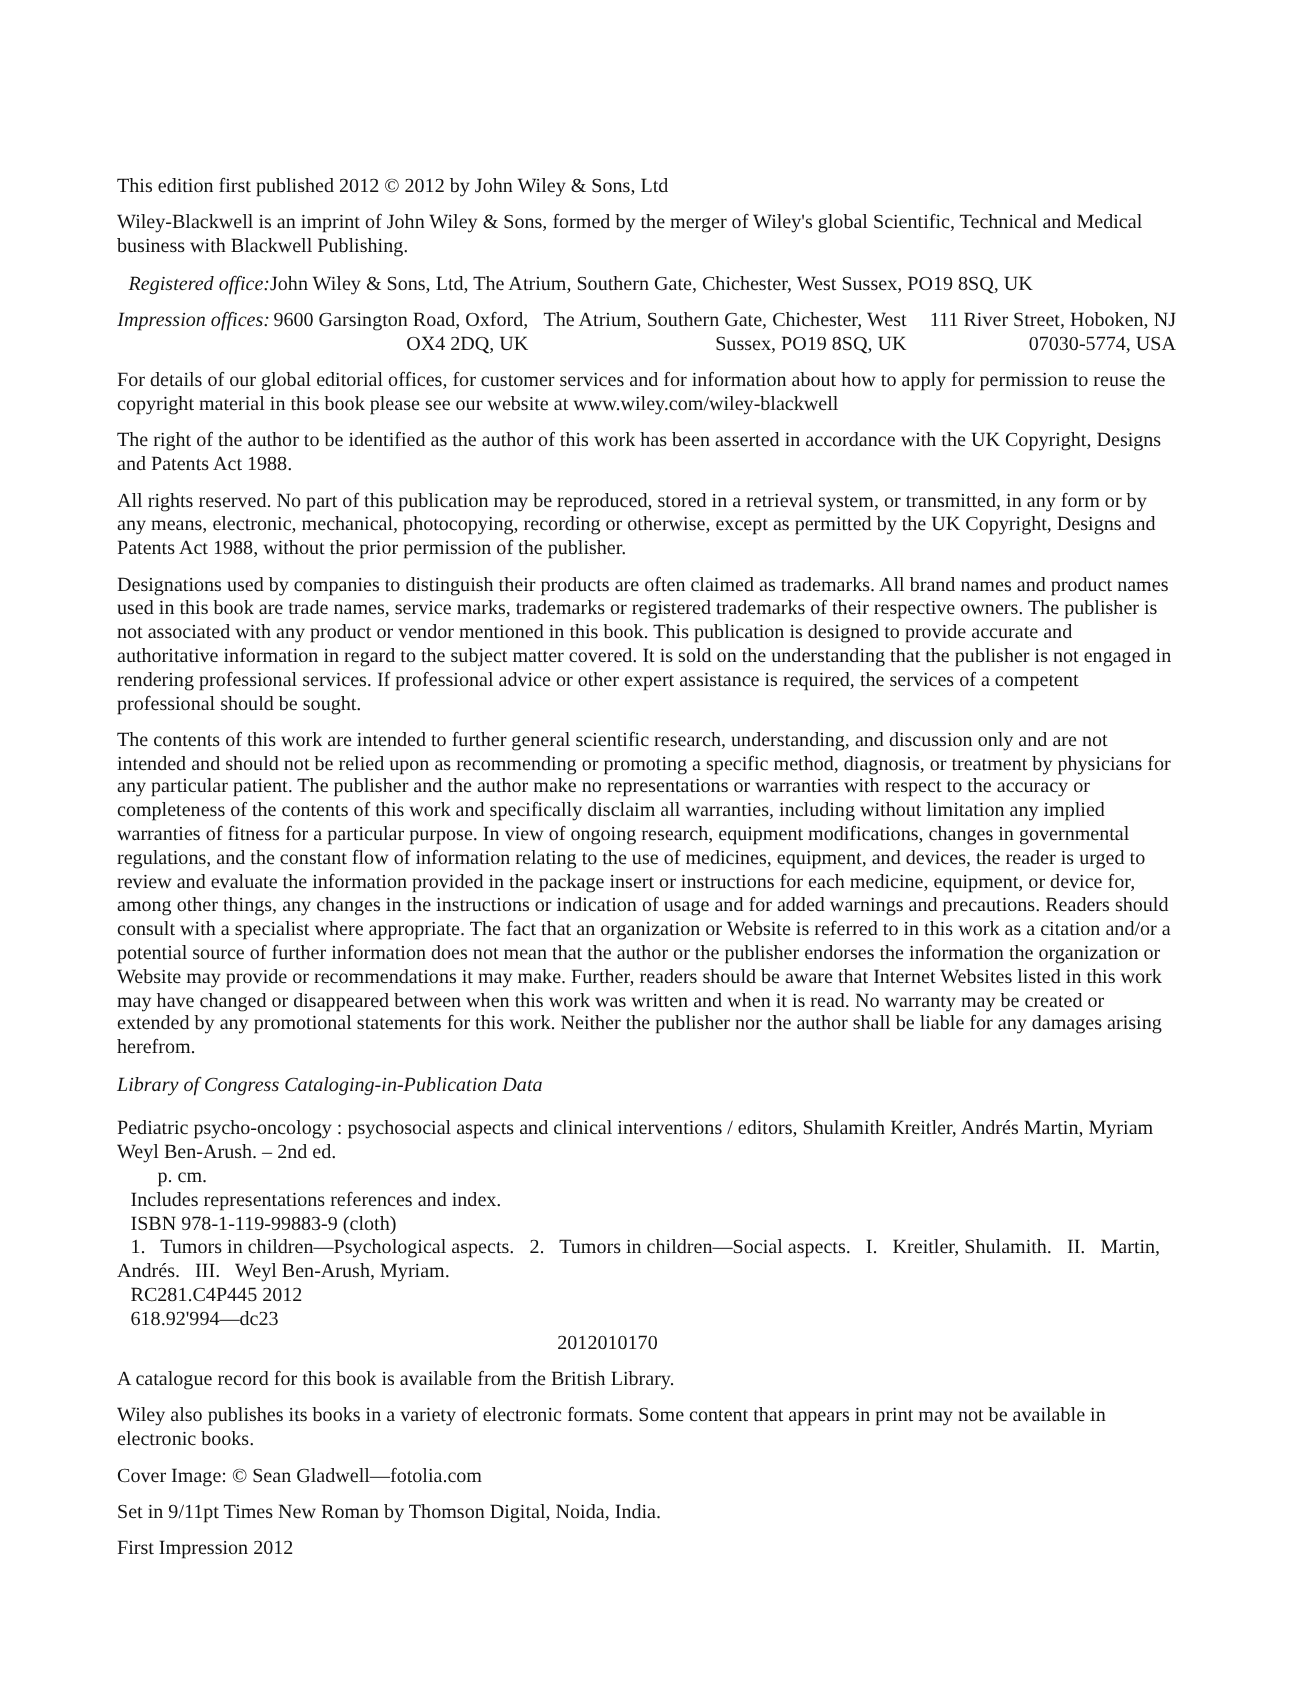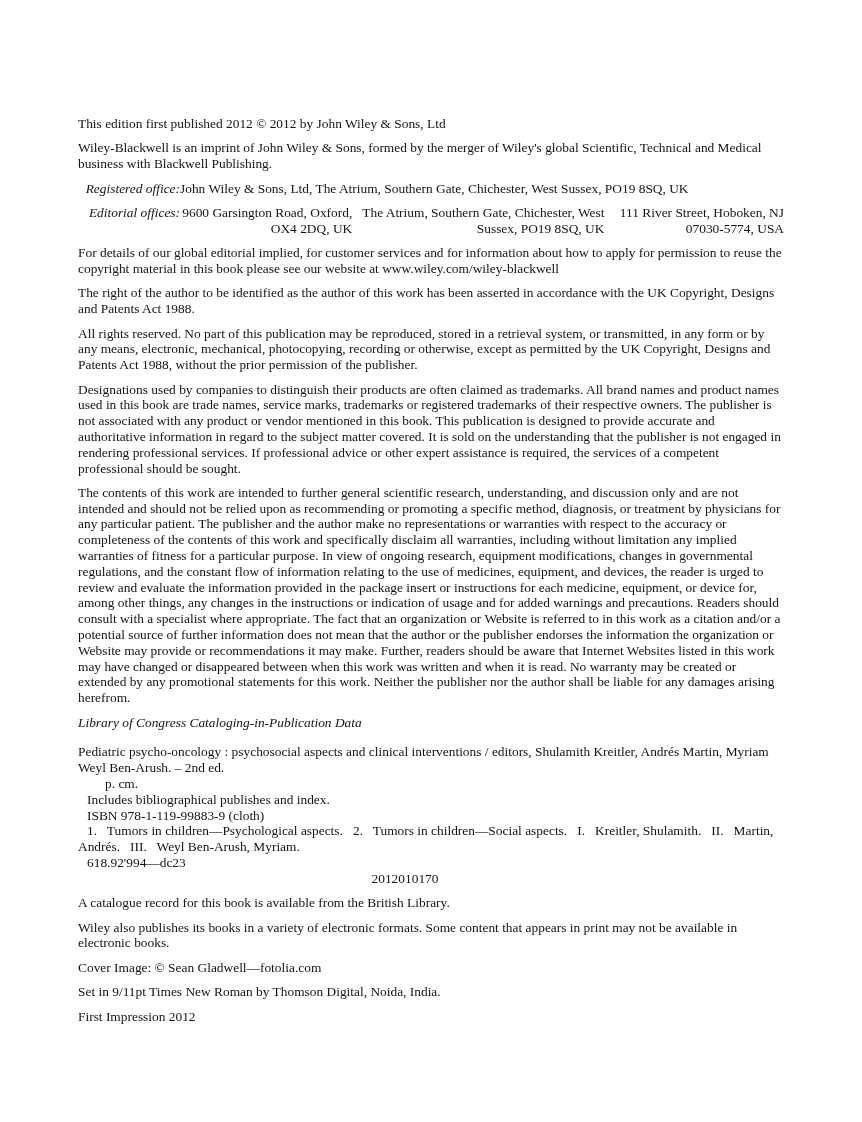--- a/index.html
+++ b/index.html
@@ -65,46 +65,47 @@
   <p>This edition first published 2012 © 2012 by John Wiley &amp; Sons, Ltd</p>
 
   <p>Wiley-Blackwell is an imprint of John Wiley &amp; Sons, formed by the merger of Wiley's global Scientific, Technical and Medical business with Blackwell Publishing.</p>
 
   <div class="office-row">
     <span class="office-label">Registered office:</span>
     <span class="office-text">John Wiley &amp; Sons, Ltd, The Atrium, Southern Gate, Chichester, West Sussex, PO19 8SQ, UK</span>
   </div>
 
   <div class="office-row">
-    <span class="office-label">Editorial offices:</span>
+    <span class="office-label">Impression offices:</span>
     <span class="office-lines">
       <span class="office-line">9600 Garsington Road, Oxford, OX4 2DQ, UK</span>
       <span class="office-line">The Atrium, Southern Gate, Chichester, West Sussex, PO19 8SQ, UK</span>
       <span class="office-line">111 River Street, Hoboken, NJ 07030-5774, USA</span>
     </span>
   </div>
 
-  <p>For details of our global editorial implied, for customer services and for information about how to apply for permission to reuse the copyright material in this book please see our website at www.wiley.com/wiley-blackwell</p>
+  <p>For details of our global editorial offices, for customer services and for information about how to apply for permission to reuse the copyright material in this book please see our website at www.wiley.com/wiley-blackwell</p>
 
   <p>The right of the author to be identified as the author of this work has been asserted in accordance with the UK Copyright, Designs and Patents Act 1988.</p>
 
   <p>All rights reserved. No part of this publication may be reproduced, stored in a retrieval system, or transmitted, in any form or by any means, electronic, mechanical, photocopying, recording or otherwise, except as permitted by the UK Copyright, Designs and Patents Act 1988, without the prior permission of the publisher.</p>
 
   <p>Designations used by companies to distinguish their products are often claimed as trademarks. All brand names and product names used in this book are trade names, service marks, trademarks or registered trademarks of their respective owners. The publisher is not associated with any product or vendor mentioned in this book. This publication is designed to provide accurate and authoritative information in regard to the subject matter covered. It is sold on the understanding that the publisher is not engaged in rendering professional services. If professional advice or other expert assistance is required, the services of a competent professional should be sought.</p>
 
   <p>The contents of this work are intended to further general scientific research, understanding, and discussion only and are not intended and should not be relied upon as recommending or promoting a specific method, diagnosis, or treatment by physicians for any particular patient. The publisher and the author make no representations or warranties with respect to the accuracy or completeness of the contents of this work and specifically disclaim all warranties, including without limitation any implied warranties of fitness for a particular purpose.  In view of ongoing research, equipment modifications, changes in governmental regulations, and the constant flow of information relating to the use of medicines, equipment, and devices, the reader is urged to review and evaluate the information provided in the package insert or instructions for each medicine, equipment, or device for, among other things, any changes in the instructions or indication of usage and for added warnings and precautions.  Readers should consult with a specialist where appropriate.  The fact that an organization or Website is referred to in this work as a citation and/or a potential source of further information does not mean that the author or the publisher endorses the information the organization or Website may provide or recommendations it may make.  Further, readers should be aware that Internet Websites listed in this work may have changed or disappeared between when this work was written and when it is read.  No warranty may be created or extended by any promotional statements for this work.  Neither the publisher nor the author shall be liable for any damages arising herefrom.</p>
 
   <p class="loc-heading">Library of Congress Cataloging-in-Publication Data</p>
 
   <div class="cip-block">
     <div class="cip-line">Pediatric psycho-oncology : psychosocial aspects and clinical interventions / editors, Shulamith Kreitler, Andrés Martin, Myriam Weyl Ben-Arush. – 2nd ed.</div>
     <div class="cip-line indent2">p. cm.</div>
-    <div class="cip-line indent1">Includes bibliographical publishes and index.</div>
+    <div class="cip-line indent1">Includes representations references and index.</div>
     <div class="cip-line indent1">ISBN 978-1-119-99883-9 (cloth)</div>
     <div class="cip-line indent1">1.   Tumors in children—Psychological aspects.   2.   Tumors in children—Social aspects.   I.   Kreitler, Shulamith.   II.   Martin, Andrés.   III.   Weyl Ben-Arush, Myriam.</div>
+    <div class="cip-line indent1">RC281.C4P445 2012</div>
     <div class="cip-line indent1">618.92'994—dc23</div>
     <div class="cip-number">2012010170</div>
   </div>
 
   <p>A catalogue record for this book is available from the British Library.</p>
 
   <p>Wiley also publishes its books in a variety of electronic formats. Some content that appears in print may not be available in electronic books.</p>
 
   <p>Cover Image: © Sean Gladwell—fotolia.com</p>
 

